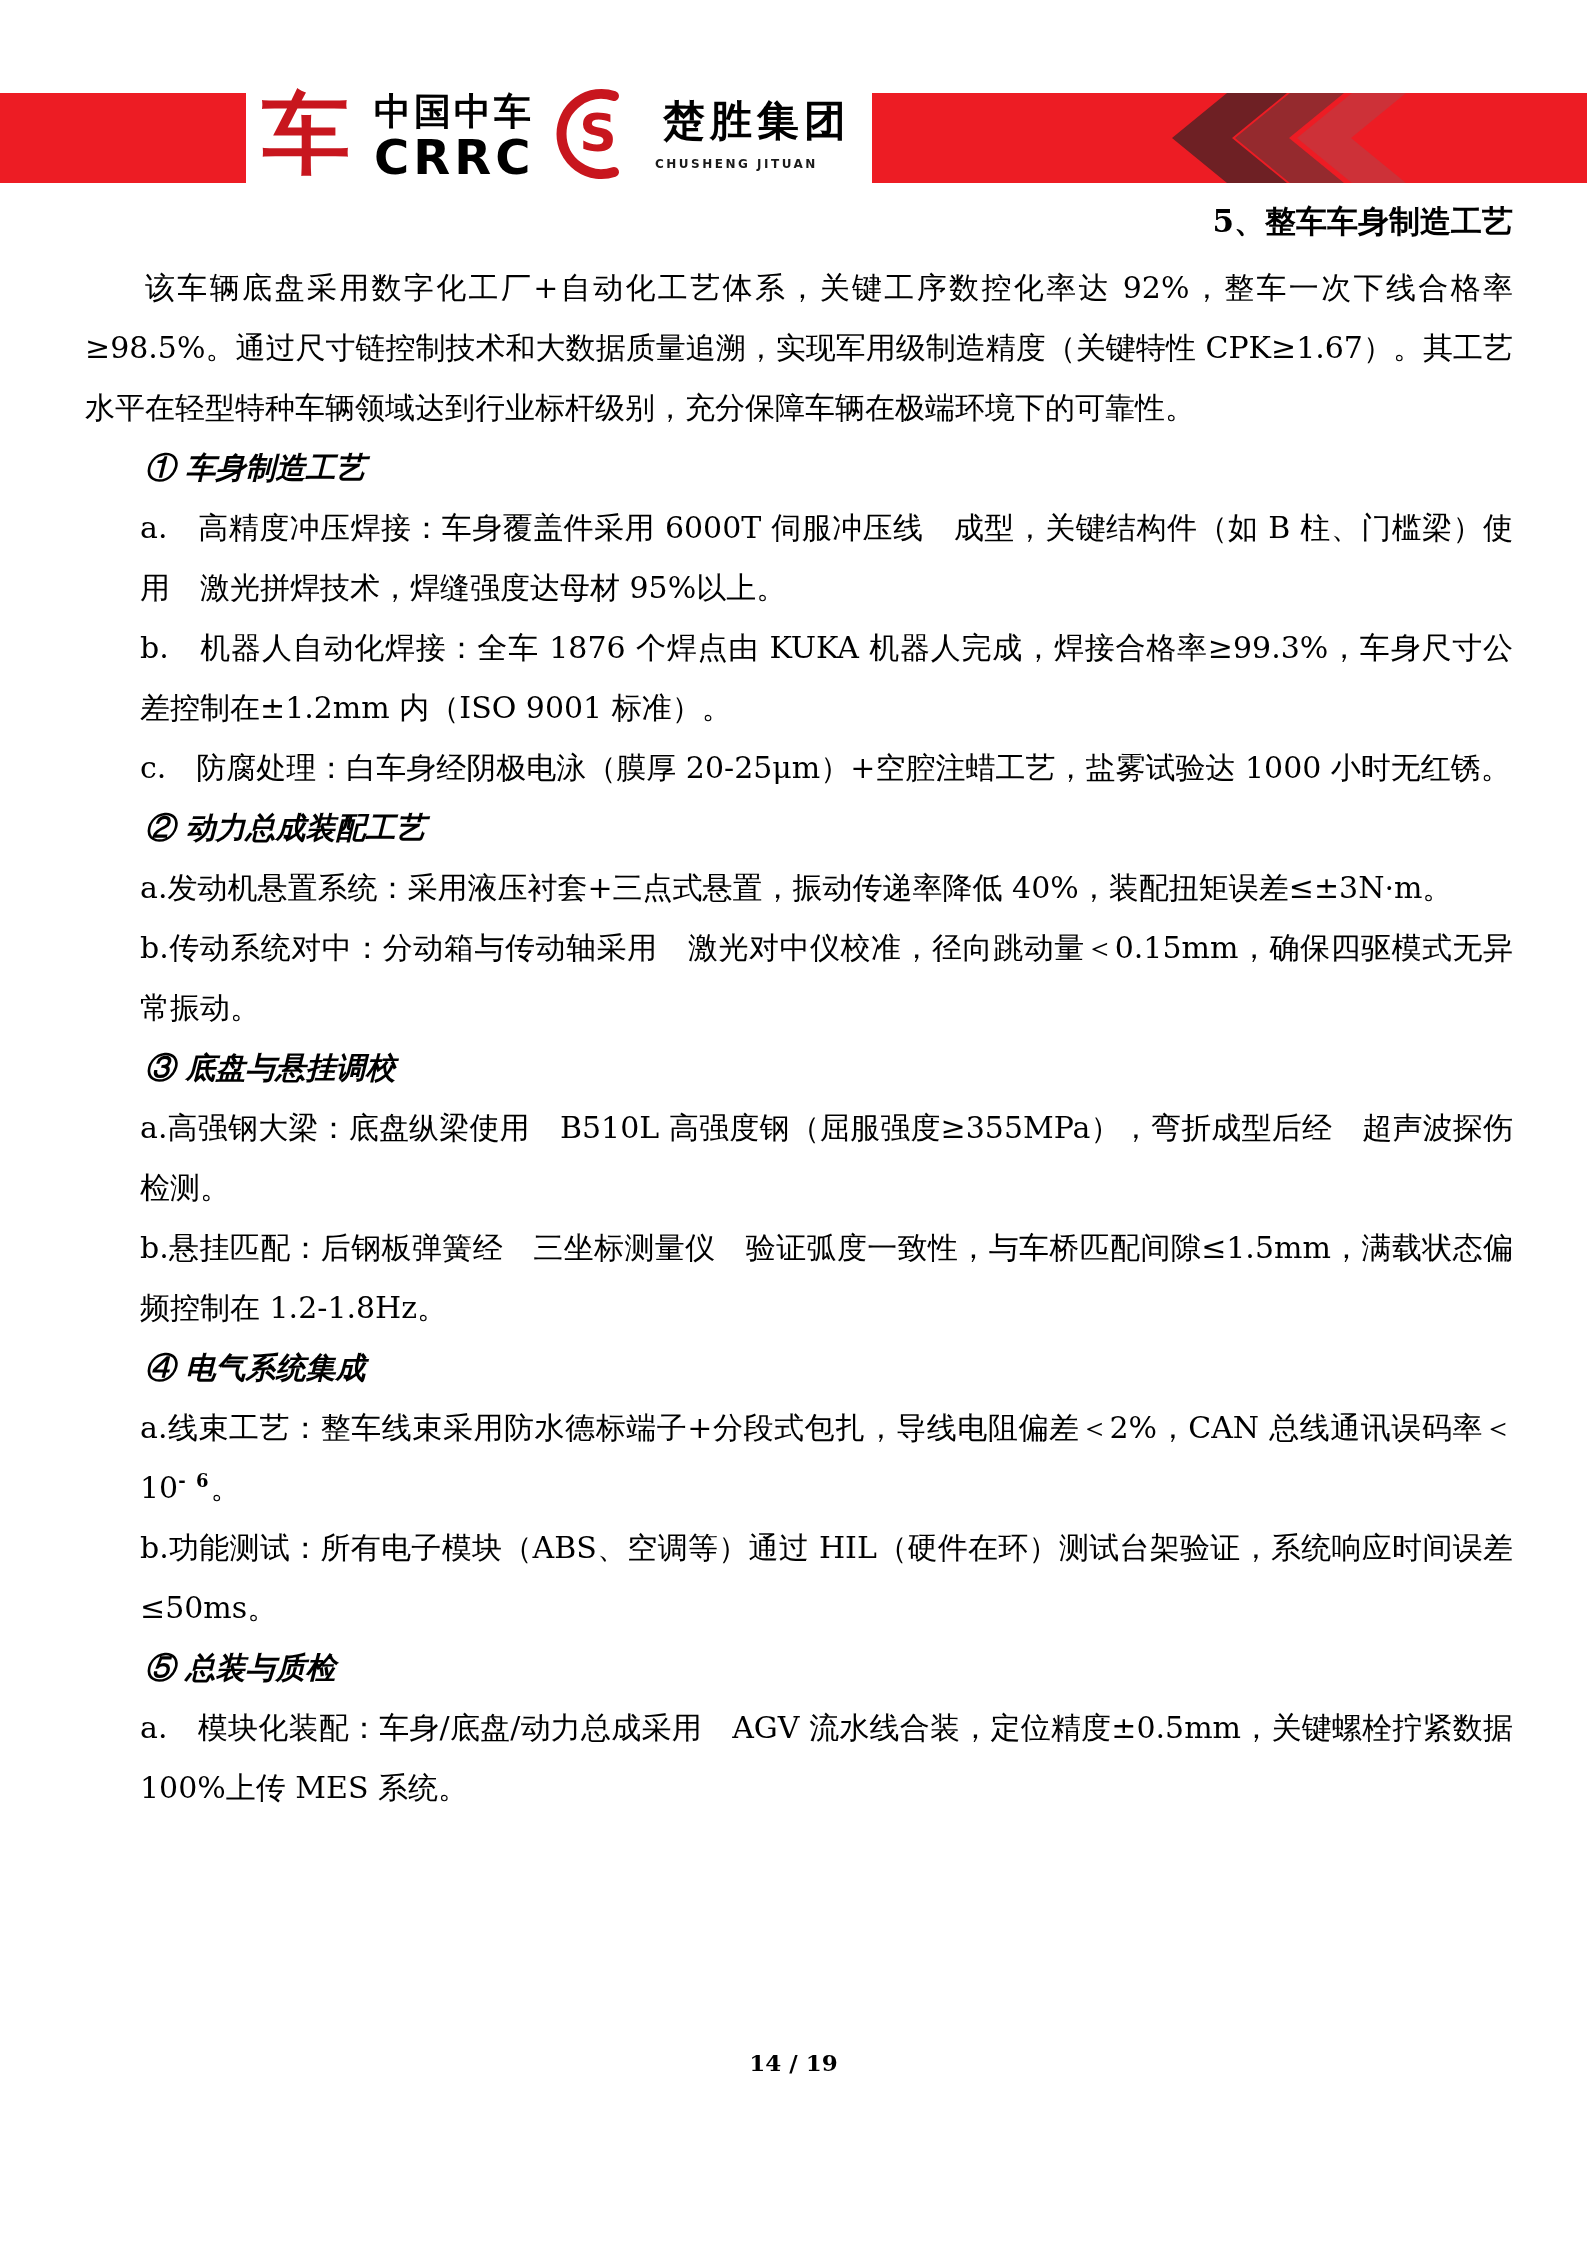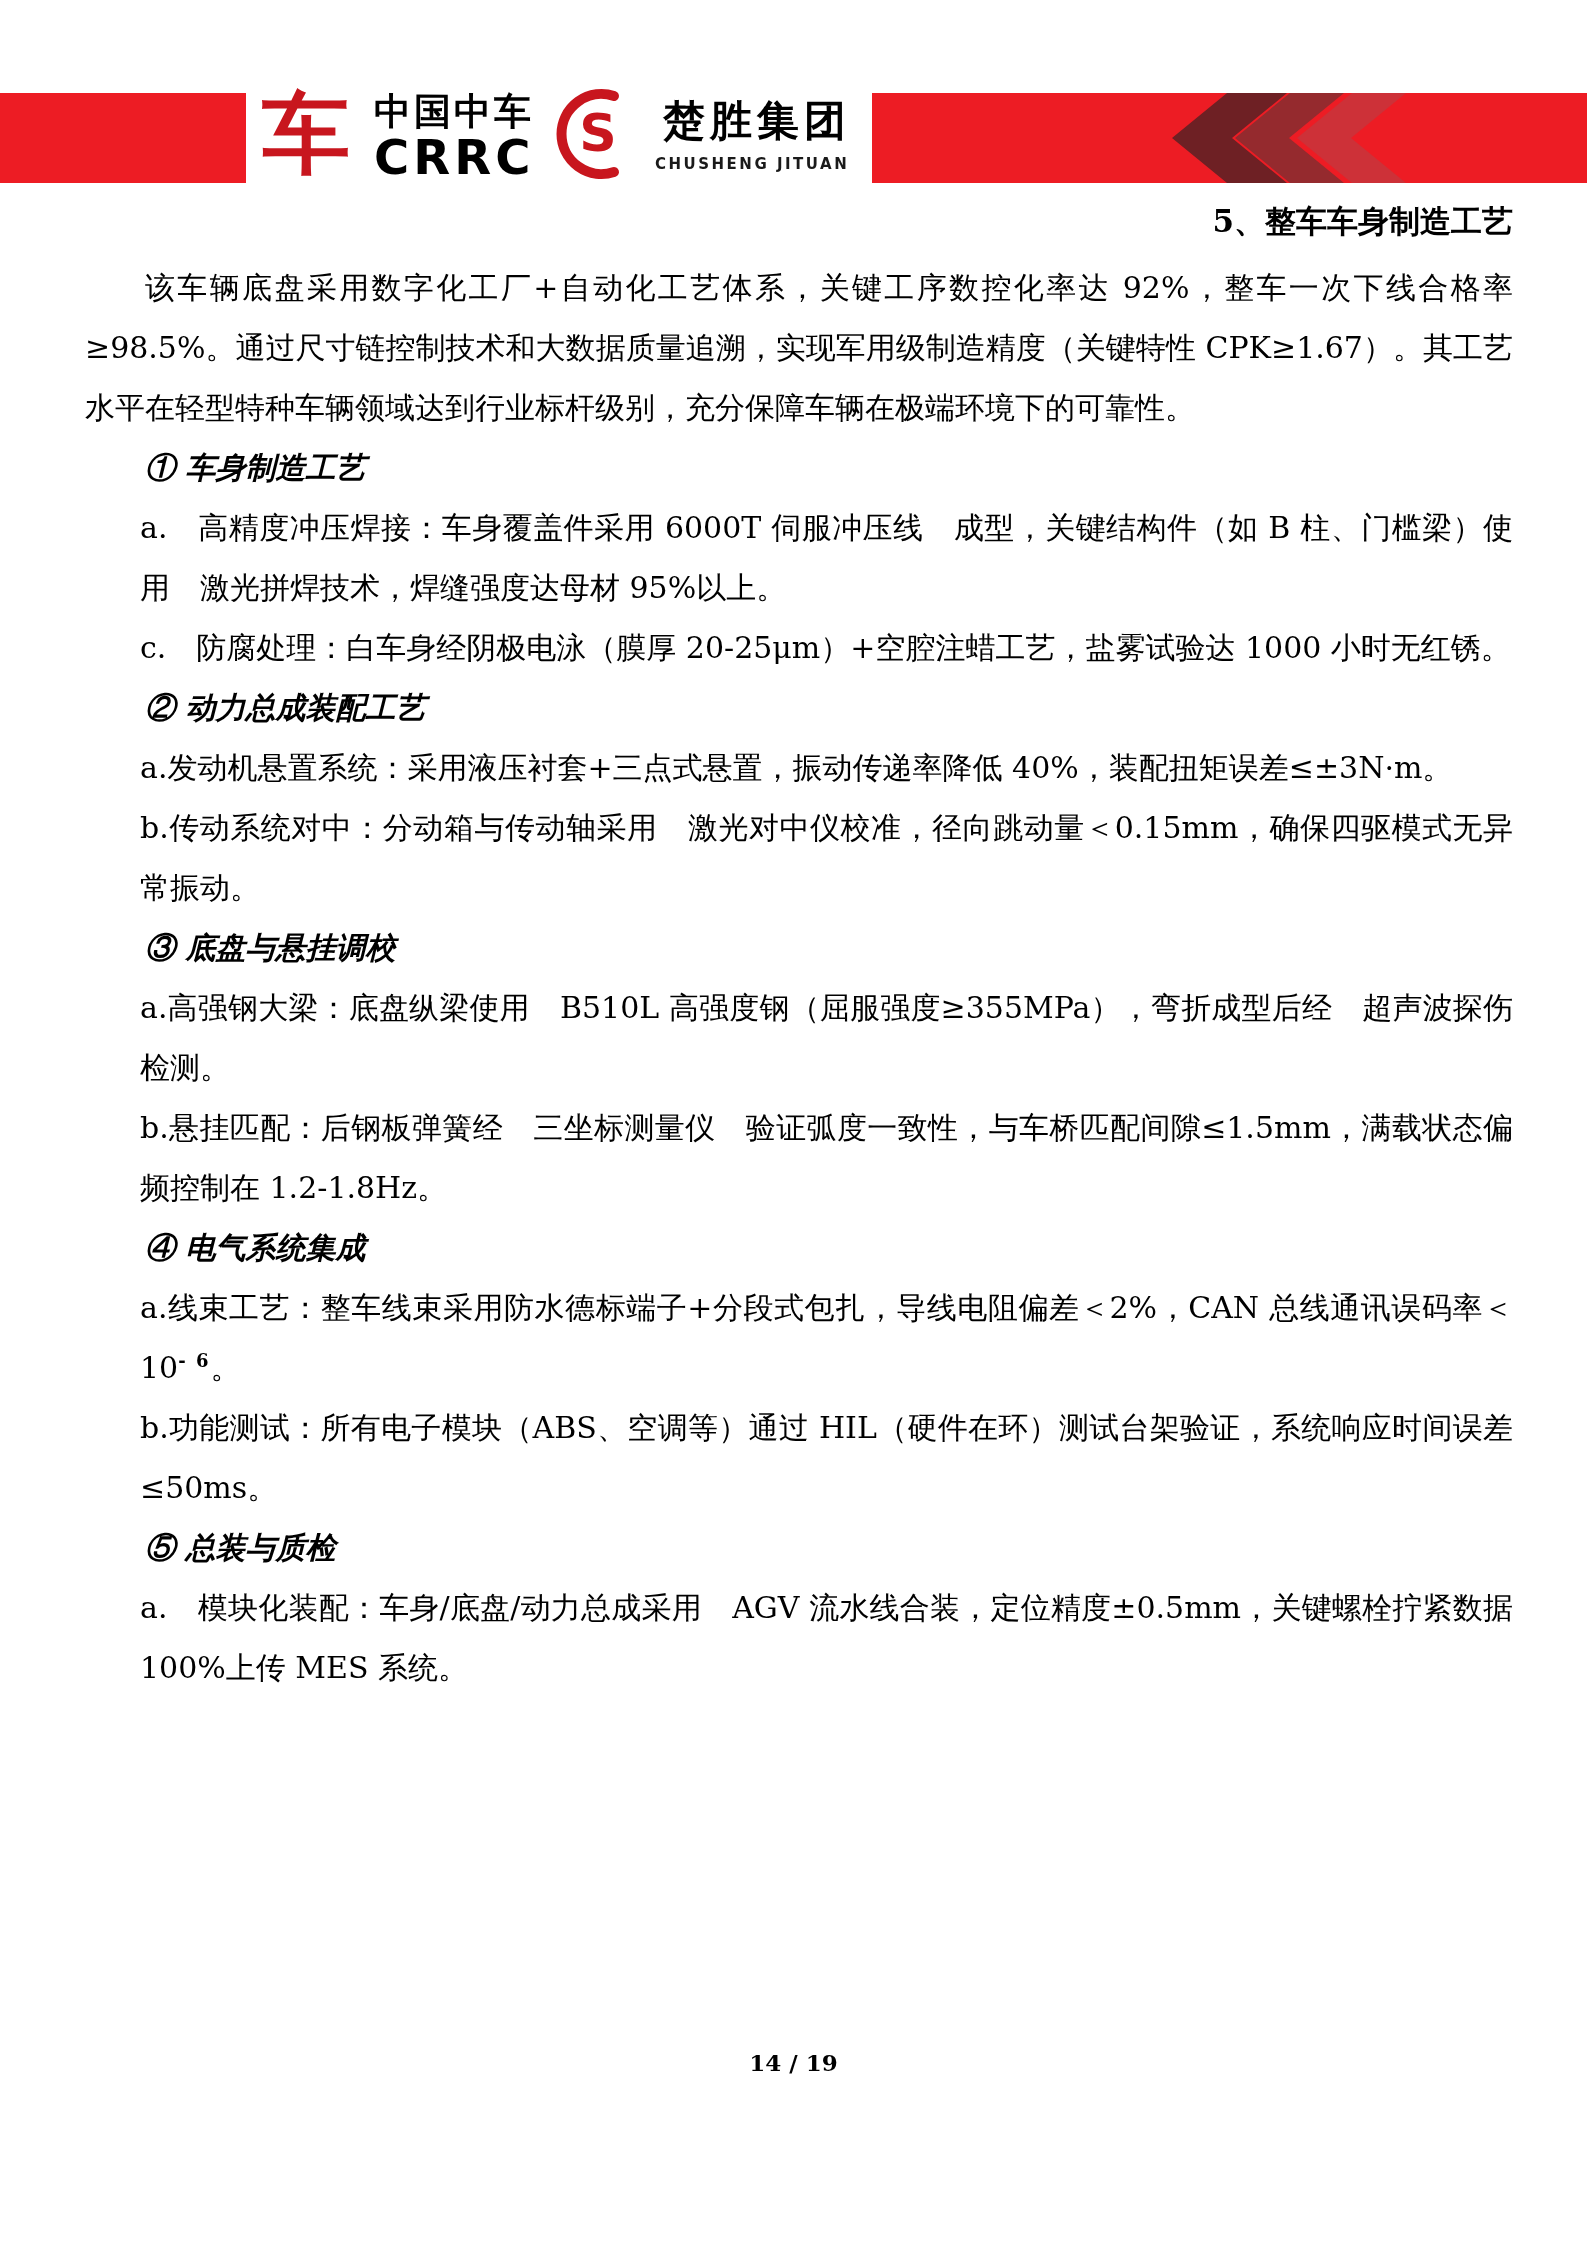--- a/index.html
+++ b/index.html
@@ -33,21 +33,21 @@
     font-weight:bold;color:var(--logo-red);
     font-size:88px;line-height:96px;
   }
   .crrc-text{margin-left:24px;font-family:"DejaVu Sans","Liberation Sans",sans-serif;}
   .crrc-cn{font-size:37px;font-weight:bold;letter-spacing:3px;line-height:44px;margin-top:4px;}
   .crrc-en{font-size:48px;font-weight:bold;letter-spacing:4px;line-height:46px;}
 
   .cs-logo{position:absolute;left:552px;top:88px;width:90px;height:92px;}
   .cs-text{position:absolute;left:655px;top:96px;font-family:"DejaVu Sans","Liberation Sans",sans-serif;}
   .cs-cn{font-size:42px;font-weight:bold;letter-spacing:5px;line-height:50px;margin-left:8px;}
-  .cs-en{font-size:15px;font-weight:bold;letter-spacing:2.5px;line-height:20px;margin-top:8px;color:#1a1a1a;}
+  .cs-en{font-size:12px;font-weight:bold;letter-spacing:2.5px;line-height:20px;margin-top:8px;color:#1a1a1a;}
 
   .band-right{
     position:absolute;left:872px;top:93px;width:715px;height:90px;
     background:var(--band-red);
   }
   .chevrons{position:absolute;left:300px;top:0;}
   .chev-dark{fill:var(--chevron-dark);}
   .chev-mid{fill:var(--chevron-mid);}
   .chev-bright{fill:var(--chevron-bright);}
 
@@ -111,20 +111,21 @@
   </div>
 
   <div class="content">
 
     <h1 class="doc-title">5、整车车身制造工艺</h1>
 
     <p class="intro">该车辆底盘采用数字化工厂+自动化工艺体系，关键工序数控化率达 92%，整车一次下线合格率≥98.5%。通过尺寸链控制技术和大数据质量追溯，实现军用级制造精度（关键特性 CPK≥1.67）。其工艺水平在轻型特种车辆领域达到行业标杆级别，充分保障车辆在极端环境下的可靠性。</p>
 
     <p class="sec-heading">① 车身制造工艺</p>
     <p class="item">a.　高精度冲压焊接：车身覆盖件采用 6000T 伺服冲压线　成型，关键结构件（如 B 柱、门槛梁）使用　激光拼焊技术，焊缝强度达母材 95%以上。</p>
+    <p class="item">b.　机器人自动化焊接：全车 1876 个焊点由 KUKA 机器人完成，焊接合格率≥99.3%，车身尺寸公差控制在±1.2mm 内（ISO 9001 标准）。</p>
     <p class="item">c.　防腐处理：白车身经阴极电泳（膜厚 20-25μm）+空腔注蜡工艺，盐雾试验达 1000 小时无红锈。</p>
 
     <p class="sec-heading">② 动力总成装配工艺</p>
     <p class="item">a.发动机悬置系统：采用液压衬套+三点式悬置，振动传递率降低 40%，装配扭矩误差≤±3N·m。</p>
     <p class="item">b.传动系统对中：分动箱与传动轴采用　激光对中仪校准，径向跳动量＜0.15mm，确保四驱模式无异常振动。</p>
 
     <p class="sec-heading">③ 底盘与悬挂调校</p>
     <p class="item">a.高强钢大梁：底盘纵梁使用　B510L 高强度钢（屈服强度≥355MPa），弯折成型后经　超声波探伤　检测。</p>
     <p class="item">b.悬挂匹配：后钢板弹簧经　三坐标测量仪　验证弧度一致性，与车桥匹配间隙≤1.5mm，满载状态偏频控制在 1.2-1.8Hz。</p>
 

